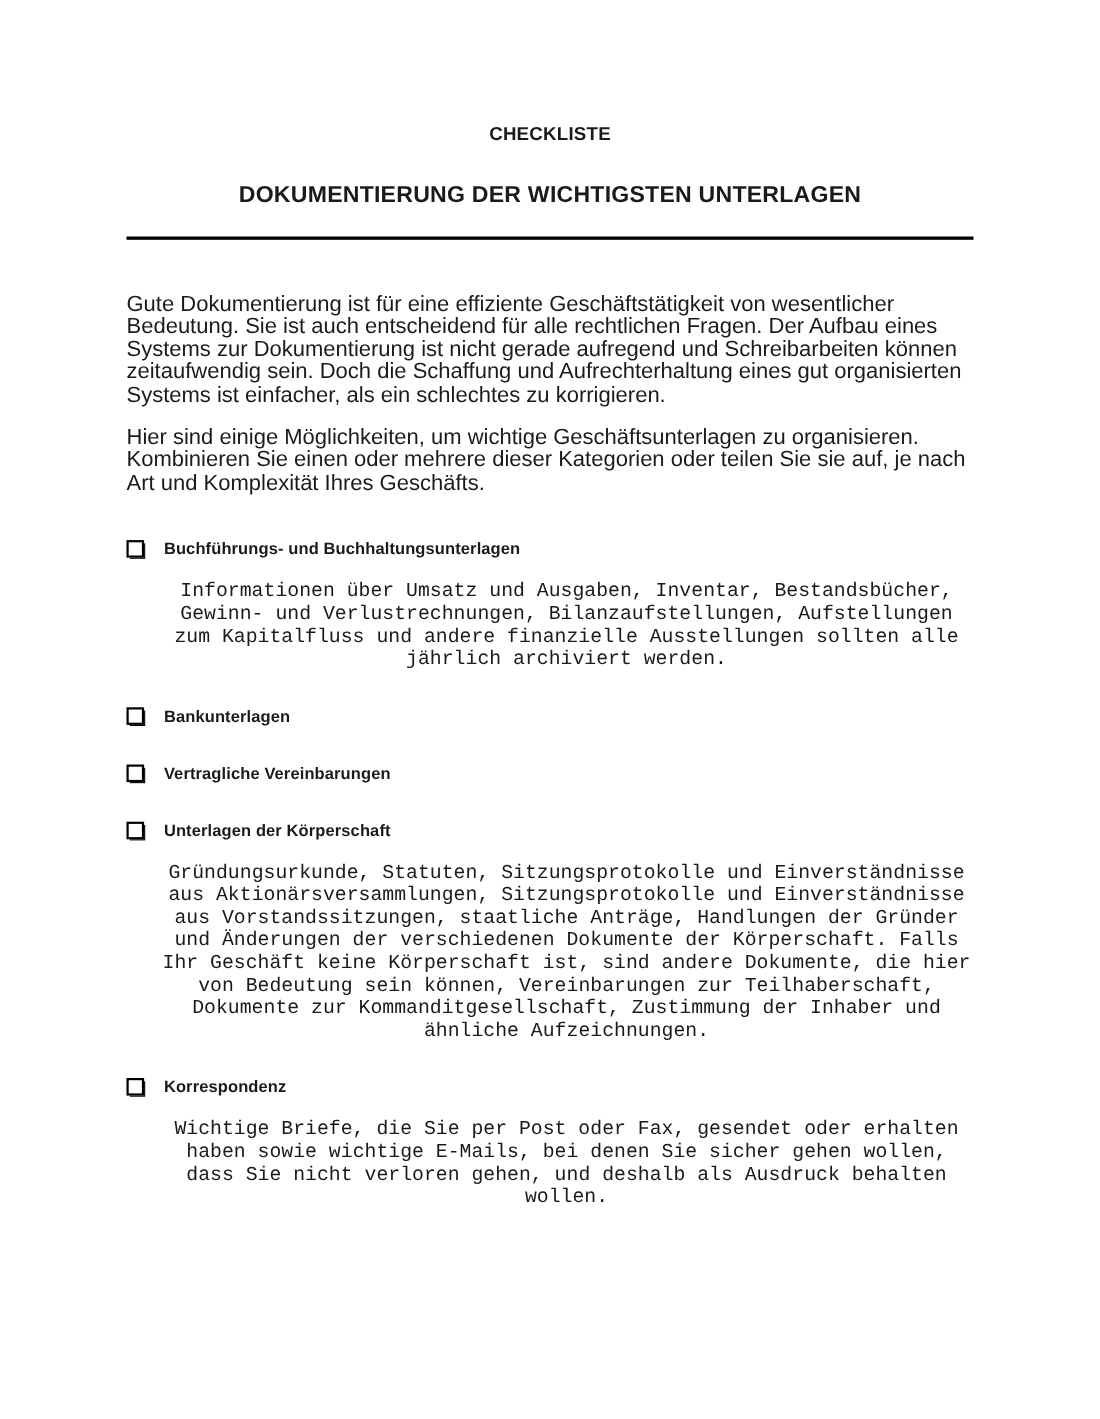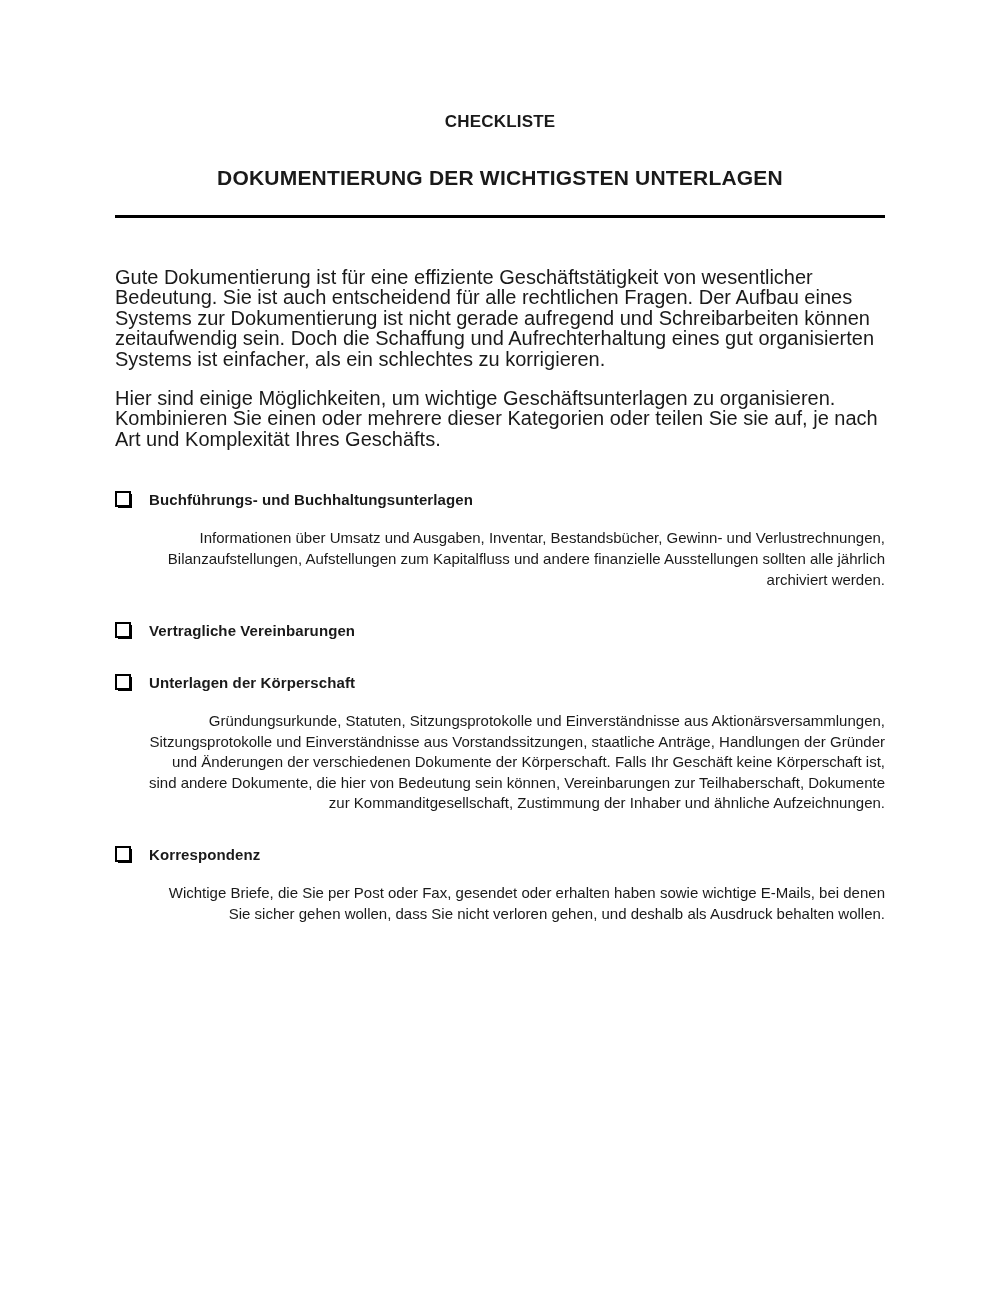--- a/index.html
+++ b/index.html
@@ -125,23 +125,24 @@
     font-size: 15px;
     font-weight: bold;
     line-height: 19px;
     letter-spacing: 0.1px;
   }
 
   .section-body {
     margin: 0;
     padding-top: 17px;
     padding-left: 30px;
-    font-size: 15px;
+    font-size: 18px;
     line-height: 20.6px;
-    text-align: right;
+    text-align: center;
+    font-family: Liberation Mono, monospace;
   }
 </style>
 </head>
 <body>
 
 <div class="page">
   <div class="content">
 
     <div class="title-block">
       <h1 class="doc-title">CHECKLISTE</h1>
@@ -158,20 +159,24 @@
 
       <div class="section">
         <div class="section-head">
           <span class="checkbox-icon"></span>
           <h3 class="section-title">Buchführungs- und Buchhaltungsunterlagen</h3>
         </div>
         <p class="section-body">Informationen über Umsatz und Ausgaben, Inventar, Bestandsbücher, Gewinn- und Verlustrechnungen, Bilanzaufstellungen, Aufstellungen zum Kapitalfluss und andere finanzielle Ausstellungen sollten alle jährlich archiviert werden.</p>
       </div>
 
       <div class="section">
+        <div class="section-head">
+          <span class="checkbox-icon"></span>
+          <h3 class="section-title">Bankunterlagen</h3>
+        </div>
       </div>
 
       <div class="section">
         <div class="section-head">
           <span class="checkbox-icon"></span>
           <h3 class="section-title">Vertragliche Vereinbarungen</h3>
         </div>
       </div>
 
       <div class="section">

